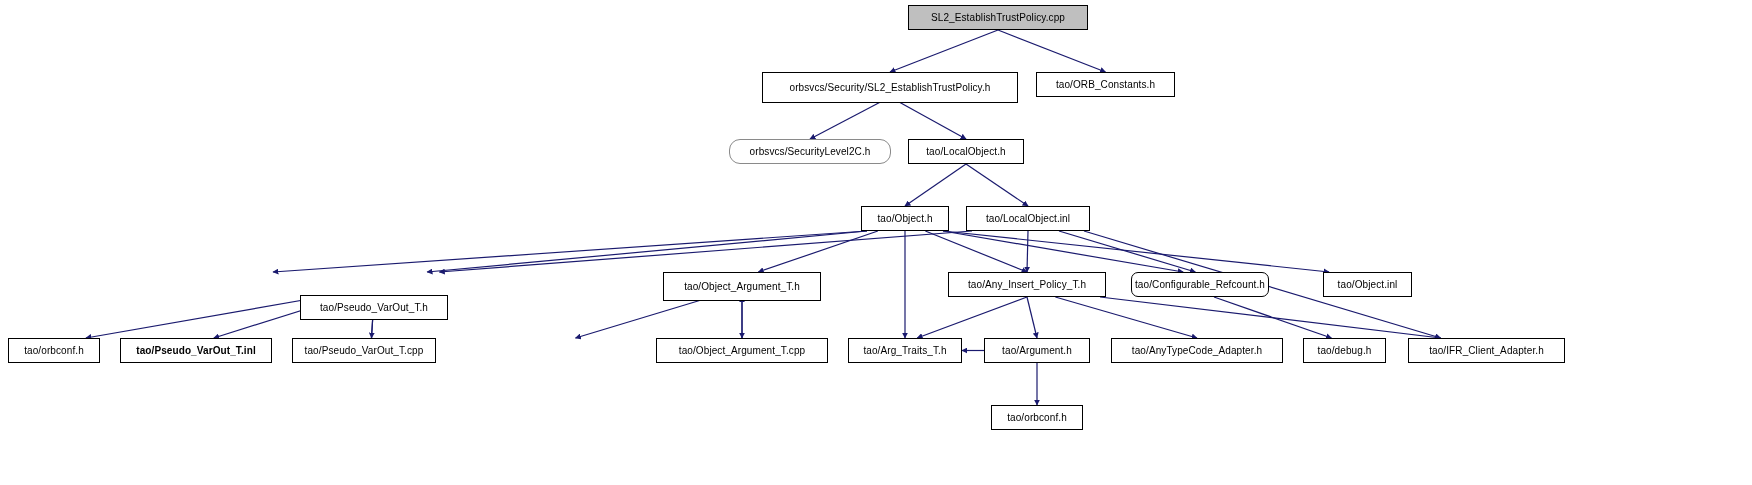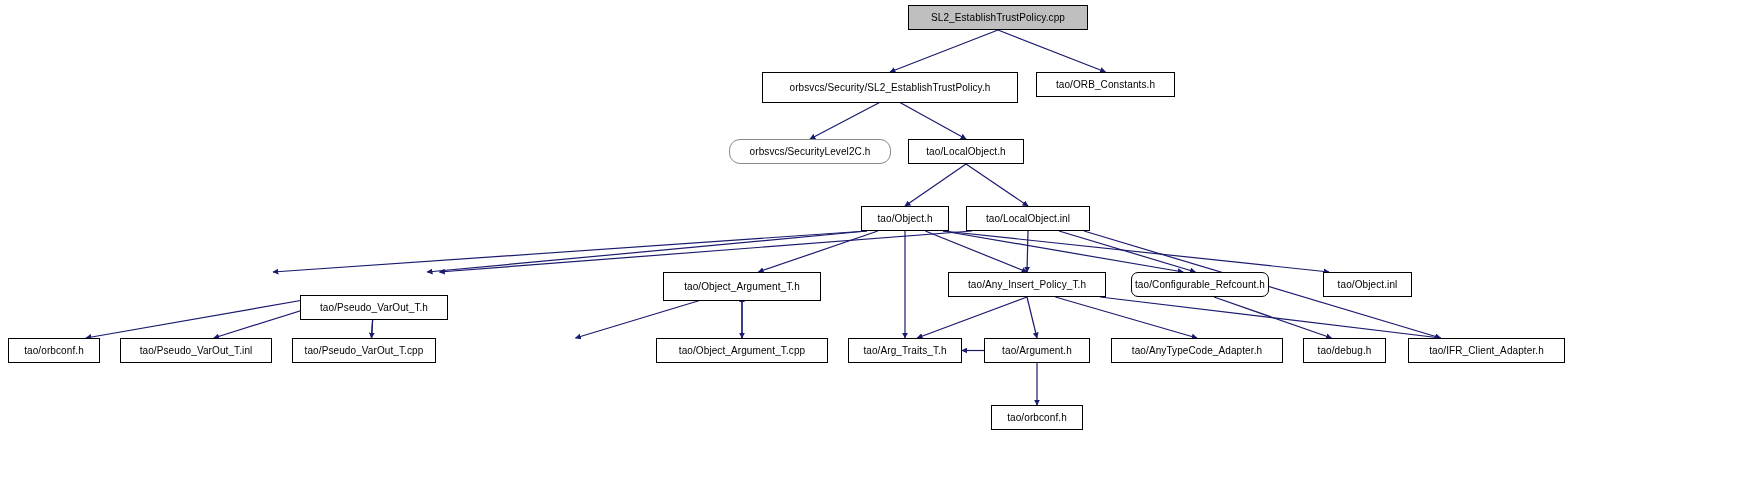--- a/index.html
+++ b/index.html
@@ -95,21 +95,21 @@
     <div class="node faint" style="left: 729px; top: 139px; width: 162px; height: 25px;">orbsvcs/SecurityLevel2C.h</div>
     <div class="node" style="left: 908px; top: 139px; width: 116px; height: 25px;">tao/LocalObject.h</div>
     <div class="node" style="left: 861px; top: 206px; width: 88px; height: 25px;">tao/Object.h</div>
     <div class="node" style="left: 966px; top: 206px; width: 124px; height: 25px;">tao/LocalObject.inl</div>
     <div class="node" style="left: 300px; top: 272px; width: 148px; height: 25px; margin-top: 23px;">tao/Pseudo_VarOut_T.h</div>
     <div class="node" style="left: 663px; top: 272px; width: 158px; height: 29px;">tao/Object_Argument_T.h</div>
     <div class="node" style="left: 948px; top: 272px; width: 158px; height: 25px;">tao/Any_Insert_Policy_T.h</div>
     <div class="node" style="left: 1131px; top: 272px; width: 138px; height: 25px; border-radius: 7px;">tao/Configurable_Refcount.h</div>
     <div class="node" style="left: 1323px; top: 272px; width: 89px; height: 25px;">tao/Object.inl</div>
     <div class="node" style="left: 8px; top: 338px; width: 92px; height: 25px;">tao/orbconf.h</div>
-    <div class="node" style="left: 120px; top: 338px; width: 152px; height: 25px;">tao/Pseudo_VarOut_T.inl</div>
+    <div class="node" style="left: 120px; top: 338px; width: 152px; height: 25px; font-weight: bold;">tao/Pseudo_VarOut_T.inl</div>
     <div class="node" style="left: 292px; top: 338px; width: 144px; height: 25px;">tao/Pseudo_VarOut_T.cpp</div>
     <div class="node" style="left: 656px; top: 338px; width: 172px; height: 25px;">tao/Object_Argument_T.cpp</div>
     <div class="node" style="left: 848px; top: 338px; width: 114px; height: 25px;">tao/Arg_Traits_T.h</div>
     <div class="node" style="left: 984px; top: 338px; width: 106px; height: 25px;">tao/Argument.h</div>
     <div class="node" style="left: 1111px; top: 338px; width: 172px; height: 25px;">tao/AnyTypeCode_Adapter.h</div>
     <div class="node" style="left: 1303px; top: 338px; width: 83px; height: 25px;">tao/debug.h</div>
     <div class="node" style="left: 1408px; top: 338px; width: 157px; height: 25px;">tao/IFR_Client_Adapter.h</div>
     <div class="node" style="left: 991px; top: 405px; width: 92px; height: 25px;">tao/orbconf.h</div>
   </div>
 

